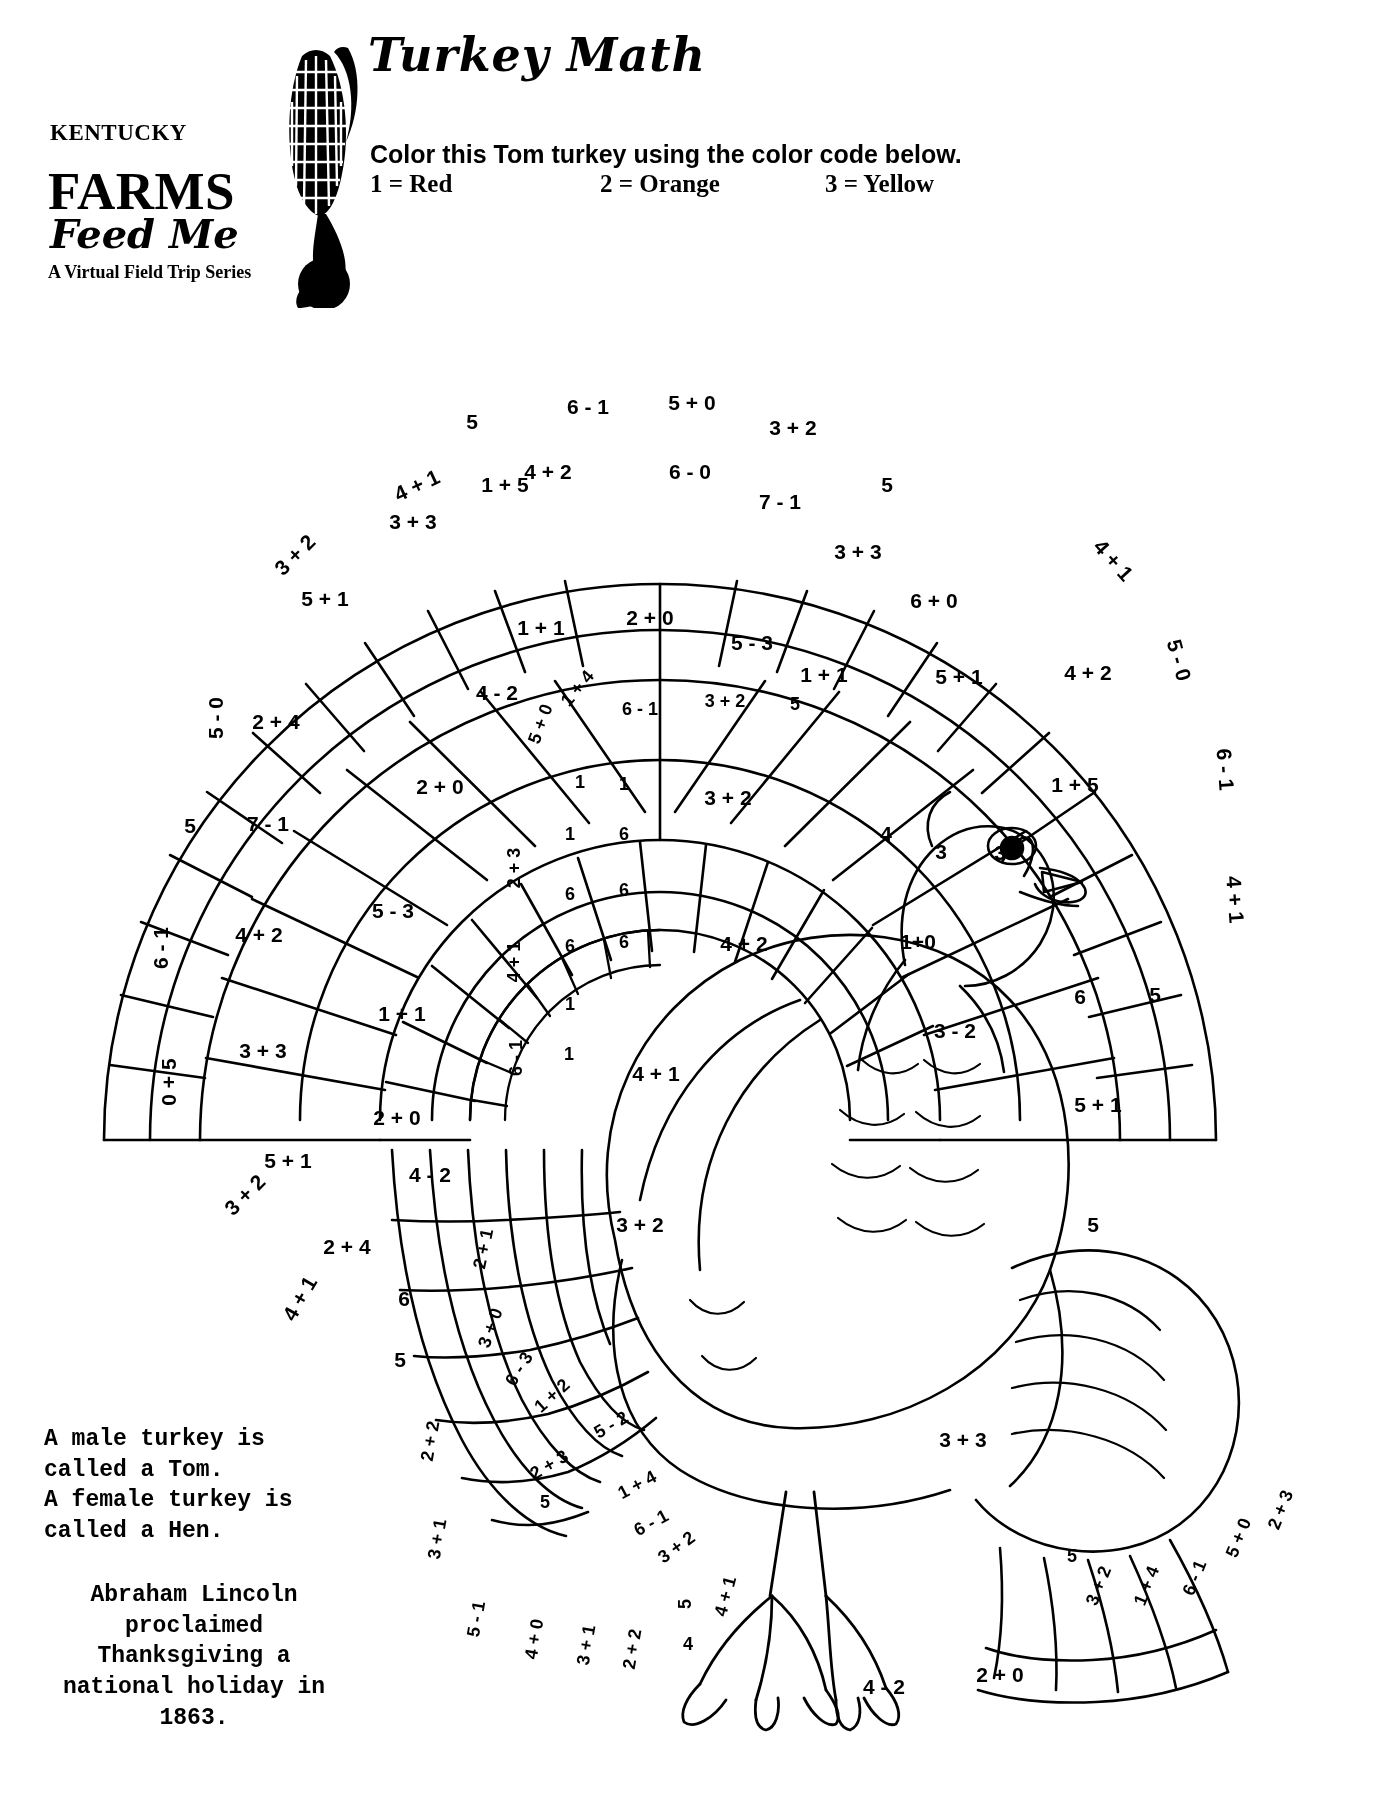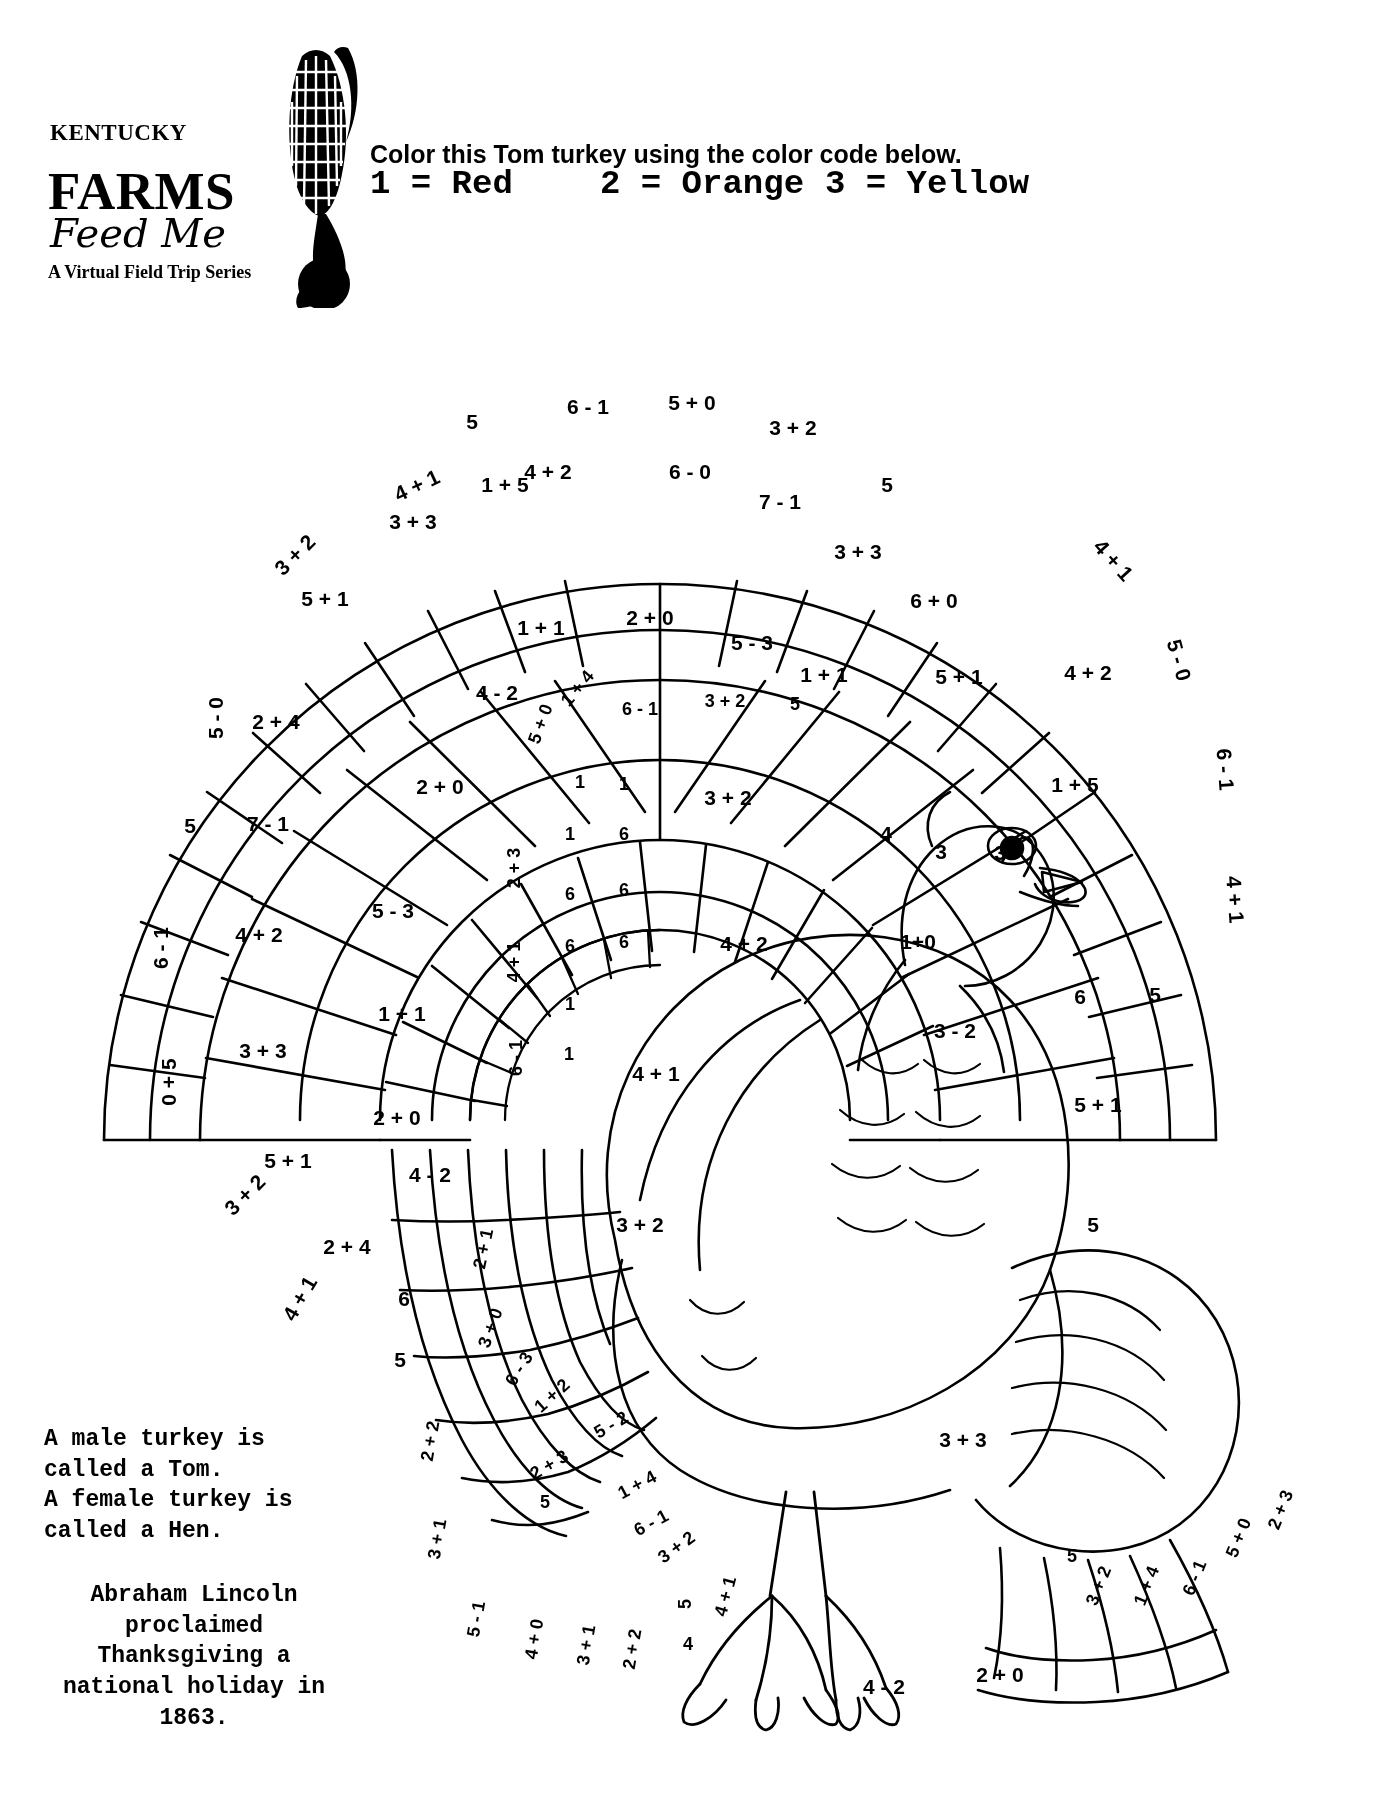--- a/index.html
+++ b/index.html
@@ -45,21 +45,21 @@
     font-weight: bold;
     font-size: 53px;
     letter-spacing: 0.5px;
     margin-top: 11px;
   }
   #logo-feedme {
     position: absolute;
     left: 10px; top: 182px;
     font-family: "DejaVu Serif", serif;
     font-style: italic;
-    font-weight: normal;
+    font-weight: bold;
     font-size: 40px;
   }
   #logo-tagline {
     position: absolute;
     left: 8px; top: 234px;
     font-family: "Liberation Serif", serif;
     font-weight: bold;
     font-size: 18px;
   }
   #logo-corn {
@@ -90,23 +90,23 @@
     position: absolute;
     left: 370px; top: 164px;
     width: 700px;
   }
   .legend-row {
     display: flex;
     height: 40px;
     align-items: center;
   }
   .legend-cell {
-    font-family: Liberation Mono, monospace;
-    font-weight: bold;
-    font-size: 34px;
+    font-family: Liberation Serif, serif;
+    font-weight: bold;
+    font-size: 25px;
   }
   .legend-cell.c1 { width: 230px; }
   .legend-cell.c2 { width: 225px; }
   .legend-cell.c3 { width: 230px; }
 
   
   #facts {
     position: absolute;
     left: 44px;
     top: 1424px;
@@ -169,20 +169,21 @@
         <line x1="26" y1="134" x2="72" y2="134"></line>
         <line x1="31" y1="152" x2="68" y2="152"></line>
         <line x1="28" y1="26" x2="69" y2="26"></line>
       </g>
       <path d="M66 6 C84 24 88 62 78 96 C92 66 94 26 80 2 C75 0 69 1 66 6 Z" fill="#000"></path>
       <path d="M50 168 C46 196 42 212 48 232 C34 238 24 252 30 262 C46 262 70 252 76 234 C82 214 70 188 58 168 Z" fill="#000"></path>
       <circle cx="56" cy="238" r="26" fill="#000"></circle>
     </svg>
   </div>
 
+  <div id="title">Turkey Math</div>
   <div id="subtitle">Color this Tom turkey using the color code below.</div>
 
   <div id="legend">
     <div class="legend-row">
       <div class="legend-cell c1">1 = Red</div>
       <div class="legend-cell c2">2 = Orange</div>
       <div class="legend-cell c3">3 = Yellow</div>
     </div>
   </div>
 </div>

